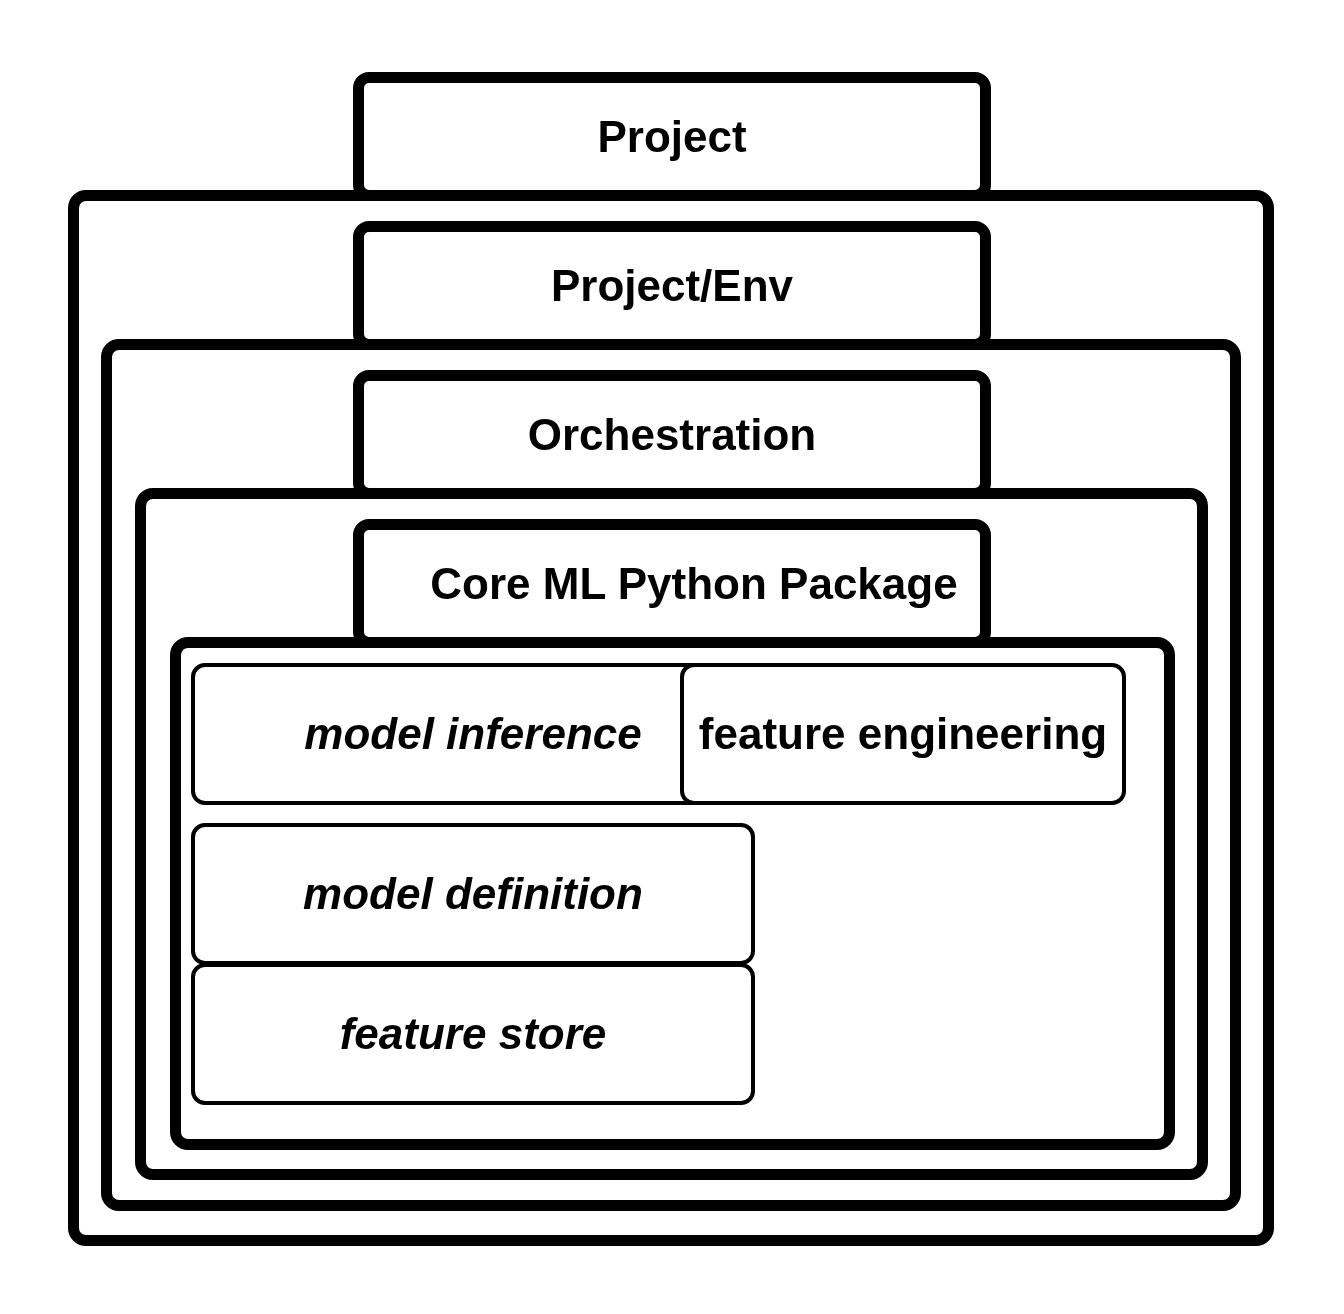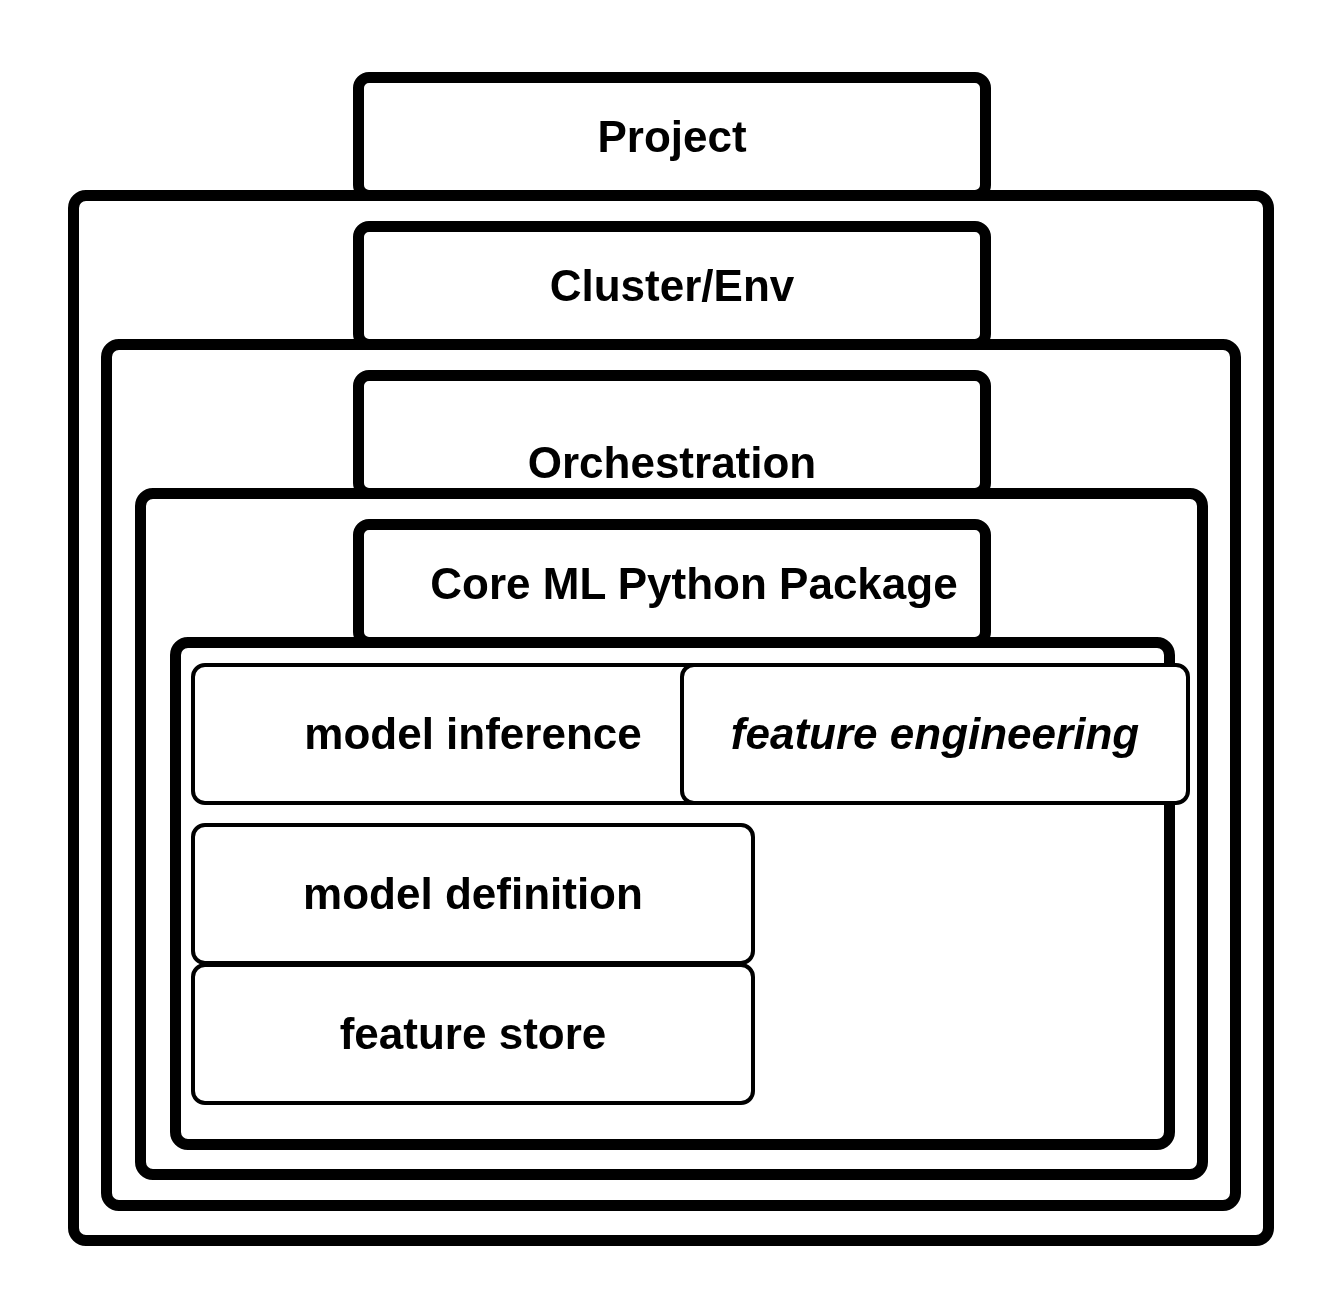--- a/index.html
+++ b/index.html
@@ -37,42 +37,42 @@
     height: 129px;
     border: 11px solid #000000;
     border-radius: 16px;
     background: #ffffff;
     display: flex;
     align-items: center;
     justify-content: center;
   }
   .l1 { top: 72px; }
   .l2 { top: 221px; }
-  .l3 { top: 370px; align-items: flex-end; }
+  .l3 { top: 370px; }
   .l4 { top: 519px; padding-left: 44px; }
 
   .label-text {
     font-size: 44px;
     font-weight: 700;
     color: #000000;
     white-space: nowrap;
   }
 
   
   .module {
     position: absolute;
     border: 4px solid #000000;
     border-radius: 14px;
     background: #ffffff;
     display: flex;
     align-items: center;
     justify-content: center;
   }
-  .col1 { left: 191px; width: 564px; }
-  .col2 { left: 680px; width: 510px; font-style: italic; }
+  .col1 { left: 191px; width: 564px; font-style: italic; }
+  .col2 { left: 680px; width: 446px; }
   .row1 { top: 663px; height: 142px; }
   .row2 { top: 823px; height: 142px; }
   .row3 { top: 963px; height: 142px; }
 
   .module-text {
     font-size: 44px;
     font-weight: 700;
     color: #000000;
     white-space: nowrap;
   }
@@ -84,21 +84,21 @@
 
   <div class="container c1"></div>
   <div class="container c2"></div>
   <div class="container c3"></div>
   <div class="container c4"></div>
 
   <div class="label-box l1">
     <span class="label-text">Project</span>
   </div>
   <div class="label-box l2">
-    <span class="label-text">Cluster/Env</span>
+    <span class="label-text">Project/Env</span>
   </div>
   <div class="label-box l3">
     <span class="label-text">Orchestration</span>
   </div>
   <div class="label-box l4">
     <span class="label-text">Core ML Python Package</span>
   </div>
 
   <div class="module col1 row1">
     <span class="module-text">model inference</span>

